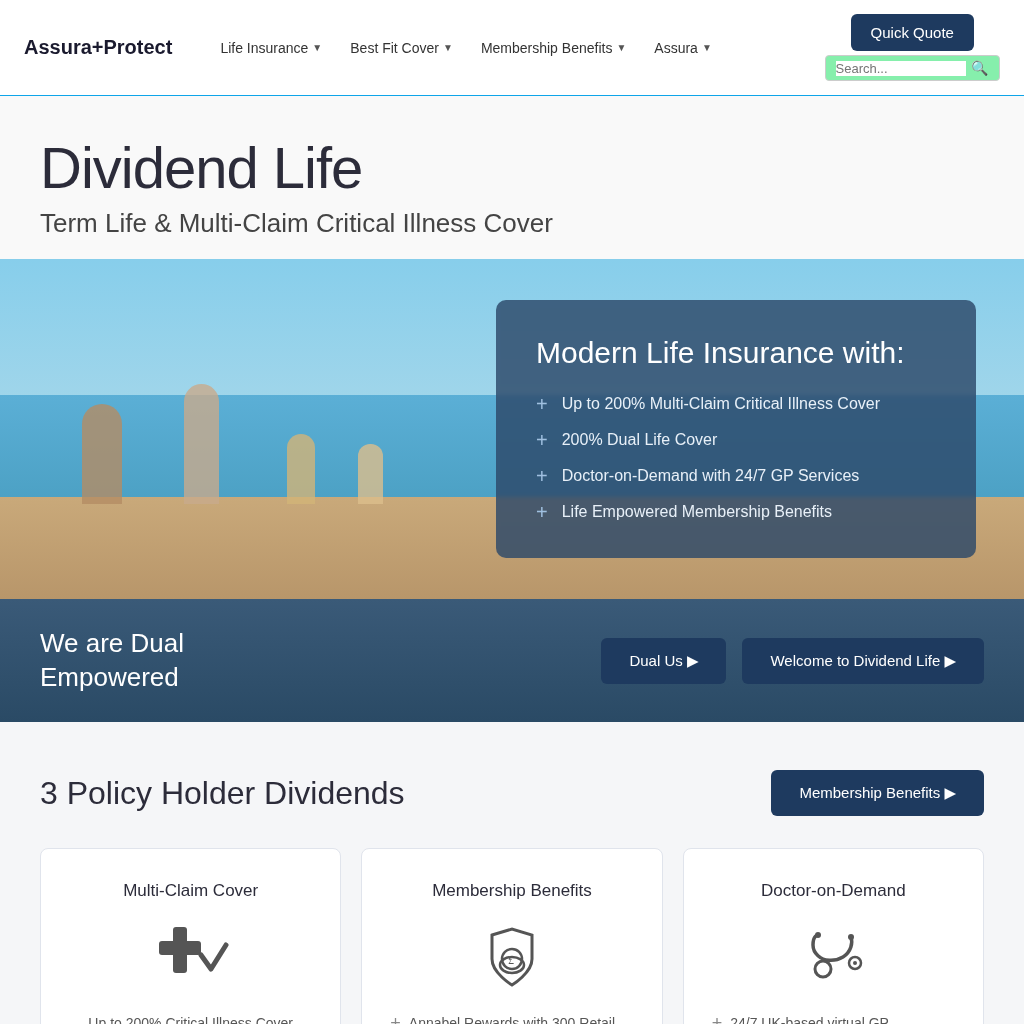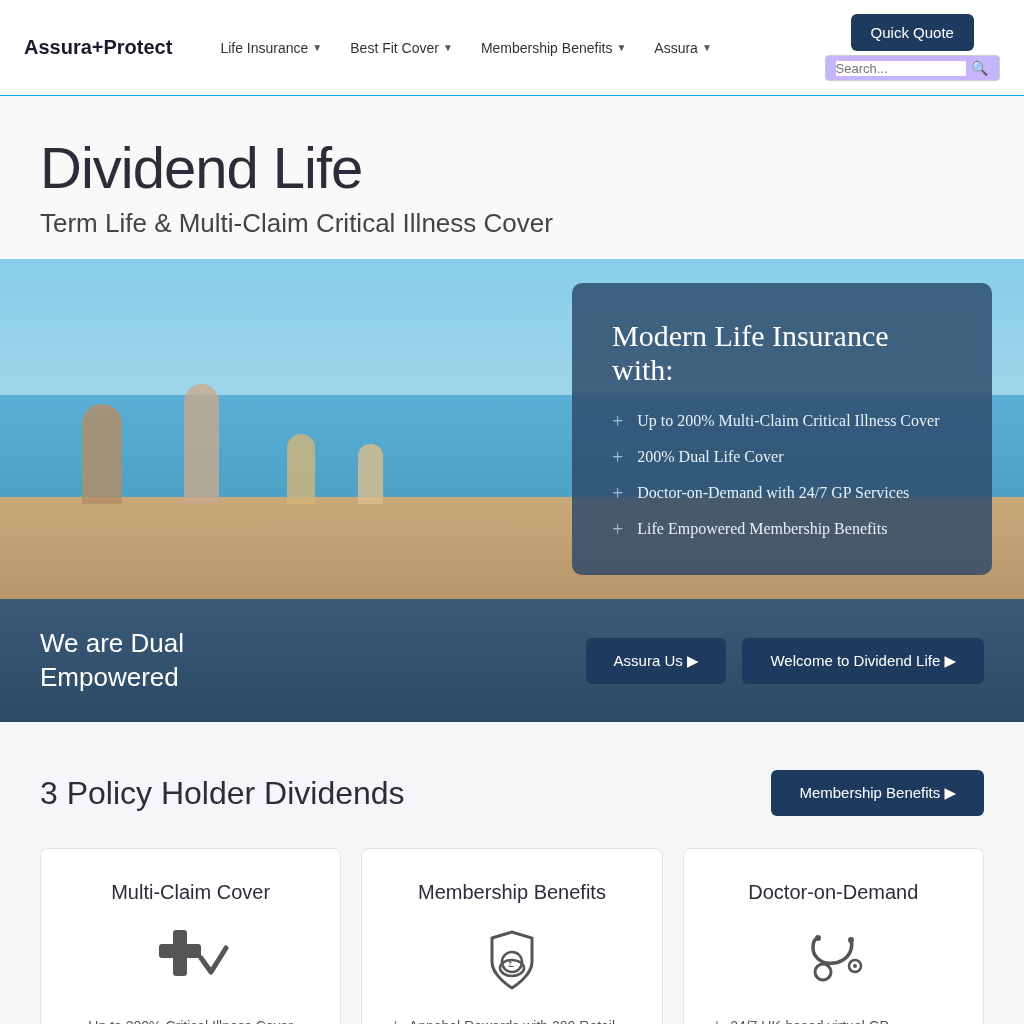--- a/index.html
+++ b/index.html
@@ -54,21 +54,21 @@
       font-weight: 500;
       cursor: pointer;
     }
     .search-bar {
       display: flex;
       align-items: center;
       border: 1px solid #ccc;
       border-radius: 4px;
       padding: 4px 10px;
       gap: 6px;
-      background: #c4b5fd;
+      background: #86efac;
     }
     .search-bar input {
       border: none;
       outline: none;
       font-size: 13px;
       color: #666;
       width: 130px;
     }
     .search-icon { color: #666; font-size: 14px; }
 
@@ -130,29 +130,28 @@
     }
     .person-1 { left: 8%; width: 40px; height: 100px; background: rgba(180,140,100,0.8); border-radius: 20px 20px 0 0; bottom: 28%; }
     .person-2 { left: 18%; width: 35px; height: 120px; background: rgba(200,170,140,0.8); border-radius: 20px 20px 0 0; bottom: 28%; }
     .person-3 { left: 28%; width: 28px; height: 70px; background: rgba(210,180,120,0.8); border-radius: 14px 14px 0 0; bottom: 28%; }
     .person-4 { left: 35%; width: 25px; height: 60px; background: rgba(220,190,140,0.8); border-radius: 12px 12px 0 0; bottom: 28%; }
 
     
     .overlay-card {
       position: absolute;
       top: 50%;
-      right: 32px;
+      right: 48px;
       transform: translateY(-50%);
       background: rgba(44, 72, 105, 0.82);
       color: #fff;
       border-radius: 10px;
       padding: 36px 40px;
-      width: 420px;
+      width: 480px;
       backdrop-filter: blur(2px);
-      font-family: Liberation Serif, serif;
     }
     .overlay-title {
       font-size: 30px;
       font-weight: 400;
       margin-bottom: 24px;
       color: #fff;
     }
     .overlay-list {
       list-style: none;
       display: flex;
@@ -239,21 +238,21 @@
       background: #fff;
       border: 1px solid #e0e4ec;
       border-radius: 8px;
       padding: 32px 28px;
       display: flex;
       flex-direction: column;
       align-items: center;
       gap: 16px;
     }
     .card-title {
-      font-size: 20px;
+      font-size: 17px;
       font-weight: 400;
       color: #2c2c3a;
       text-align: center;
     }
     .card-icon {
       width: 80px;
       height: 80px;
       display: flex;
       align-items: center;
       justify-content: center;
@@ -343,21 +342,21 @@
     </ul>
   </div>
 </div>
 
 <div class="bottom-band">
   <div class="life-empowered">
     <span>We are Dual</span><br>
     <span>Empowered</span>
   </div>
   <div class="band-buttons">
-    <button class="band-btn">Assura Us ▶</button>
+    <button class="band-btn">Dual Us ▶</button>
     <button class="band-btn">Welcome to Dividend Life ▶</button>
   </div>
 </div>
 
 <div class="dividends-section">
   <div class="dividends-header">
     <h2 class="dividends-title">3 Policy Holder Dividends</h2>
     <button class="membership-btn">Membership Benefits ▶</button>
   </div>
 

